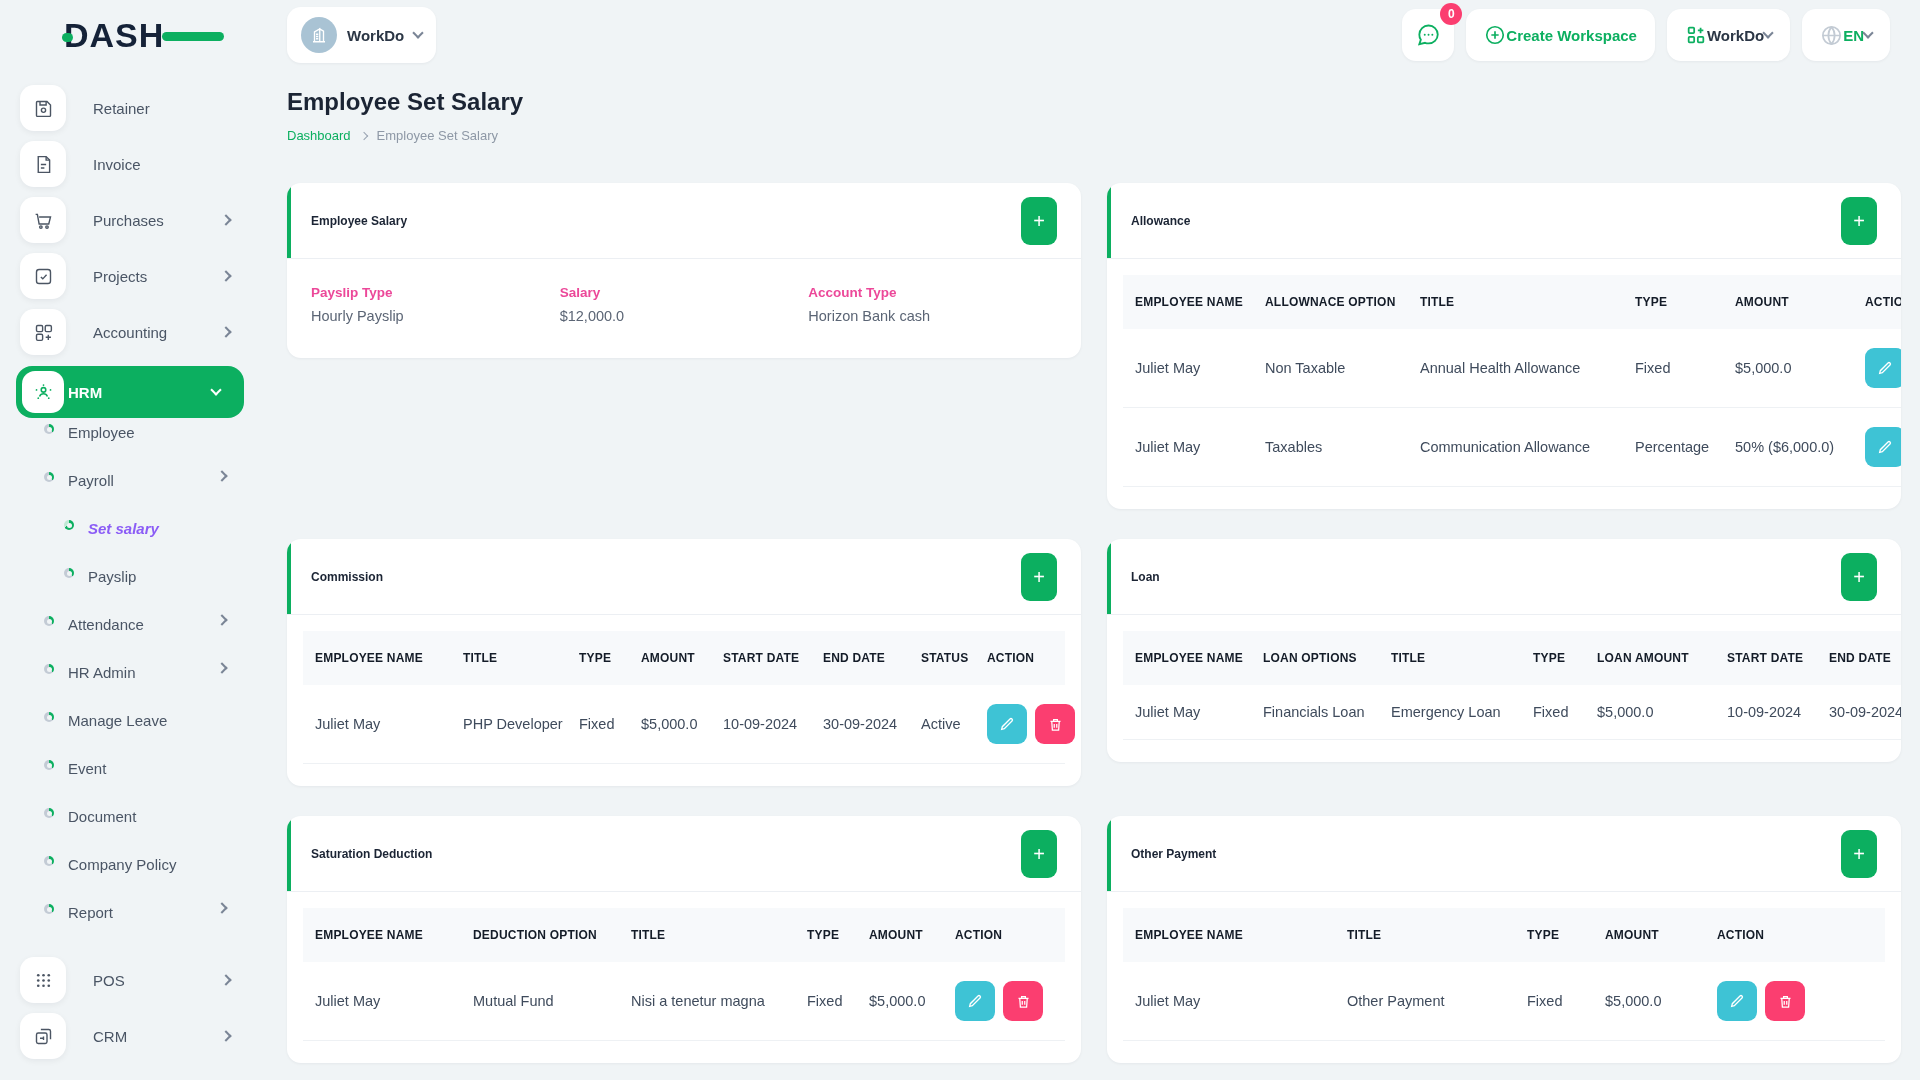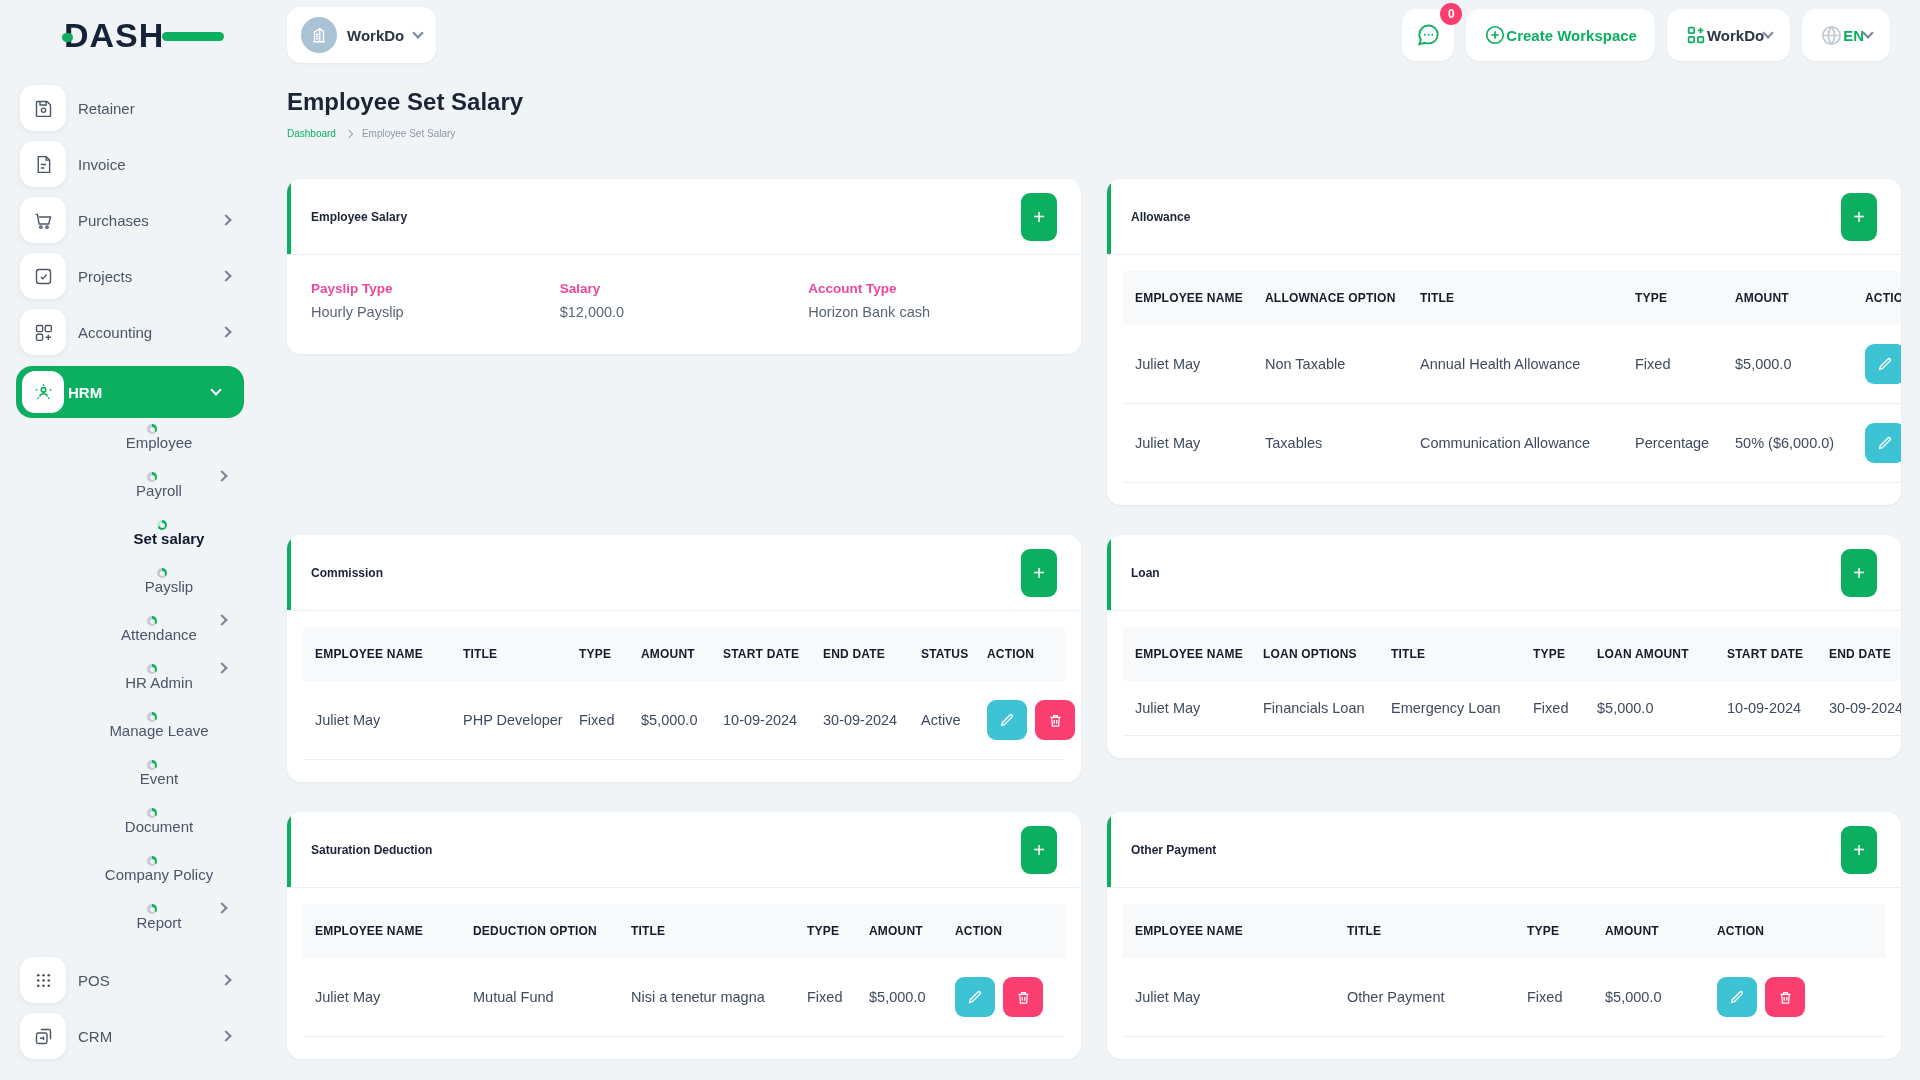--- a/index.html
+++ b/index.html
@@ -28,41 +28,41 @@
   .pill { height:52px; background:#fff; border-radius:14px; border:none; cursor:pointer; padding:0 18px;
     display:flex; align-items:center; gap:0; box-shadow:0 1px 3px rgba(16,24,40,.05); font-family:inherit; }
   .pill .lbl { font-size:15px; font-weight:600; color:#2b3645; }
   .pill .lbl.green { color:#0caf60; }
 
   
   .sidebar { position:absolute; left:0; top:74px; width:260px; height:1006px; padding-top:6px; }
   .nav-item { display:flex; align-items:center; height:56px; cursor:pointer; padding-left:20px; position:relative; }
   .icon-chip { width:46px; height:46px; background:#fff; border-radius:14px; display:flex; align-items:center;
     justify-content:center; box-shadow:0 2px 6px rgba(16,24,40,.06); flex:0 0 auto; }
-  .nav-item .nav-label { margin-left:12px; font-size:15px; color:#4a5565; font-weight:500; }
+  .nav-item .nav-label { margin-left:27px; font-size:15px; color:#4a5565; font-weight:500; }
   .nav-item .chev { position:absolute; right:30px; }
   .nav-active-pill { margin:6px 16px; height:52px; background:#0caf60; border-radius:16px; display:flex;
     align-items:center; padding-left:6px; cursor:pointer; position:relative; }
   .nav-active-pill .icon-chip { width:42px; height:42px; border-radius:13px; box-shadow:none; }
   .nav-active-pill .nav-label { margin-left:4px; font-size:15px; color:#fff; font-weight:700; }
   .nav-active-pill .chev { position:absolute; right:24px; border-color:#fff; }
-  .nav-sub { display:flex; align-items:center; height:48px; cursor:pointer; padding-left:44px; position:relative;flex-direction:column; }
+  .nav-sub { display:flex; height:48px; cursor:pointer; padding-left:44px; position:relative; }
   .nav-sub.deep { padding-left:64px; }
   .bullet { width:10px; height:10px; border-radius:50%; position:relative; flex:0 0 auto;
     background:conic-gradient(#0caf60 0 130deg, #c3cbd5 130deg 360deg); }
   .bullet::before { content:""; position:absolute; inset:2.5px; border-radius:50%; background:#f0f4f6; }
   .bullet.green { background:conic-gradient(#0caf60 0 240deg, #bfe9d4 240deg 360deg); }
   .nav-sub .nav-label { margin-left:14px; font-size:15px; color:#4a5565; }
-  .nav-sub.active .nav-label { color:#0f172a; font-weight:600; }
+  .nav-sub.active .nav-label { color:#8b5cf6; font-weight:600;font-style:italic; }
   .nav-sub .chev { position:absolute; right:34px; }
 
   
   .main { position:absolute; left:287px; top:74px; width:1614px; }
   .page-title { font-size:24px; font-weight:700; color:#1b2434; margin-top:14px; }
-  .breadcrumb { display:flex; align-items:center; gap:10px; margin-top:12px; font-size:10px; }
+  .breadcrumb { display:flex; align-items:center; gap:10px; margin-top:12px; font-size:13px; }
   .breadcrumb .link { color:#0caf60; cursor:pointer; }
   .breadcrumb .sep { width:6px; height:6px; border-right:1.8px solid #98a2b1; border-bottom:1.8px solid #98a2b1; transform:rotate(-45deg); }
   .breadcrumb .current { color:#8e98a6; }
 
   .grid { display:grid; grid-template-columns:794px 794px; column-gap:26px; row-gap:30px; margin-top:40px; align-items:start; }
   .card { background:#fff; border-radius:14px; box-shadow:0 1px 3px rgba(16,24,40,.05); overflow:hidden; position:relative; }
   .card-header { height:76px; display:flex; align-items:center; padding:0 24px; position:relative; border-bottom:1px solid #eceff3; }
   .card-header::before { content:""; position:absolute; left:0; top:0; bottom:0; width:4px; background:#0caf60; }
   .card-title { font-size:12px; font-weight:700; color:#1b2434; }
   .add-btn { position:absolute; right:24px; top:14px; width:36px; height:48px; border:none; border-radius:9px;

